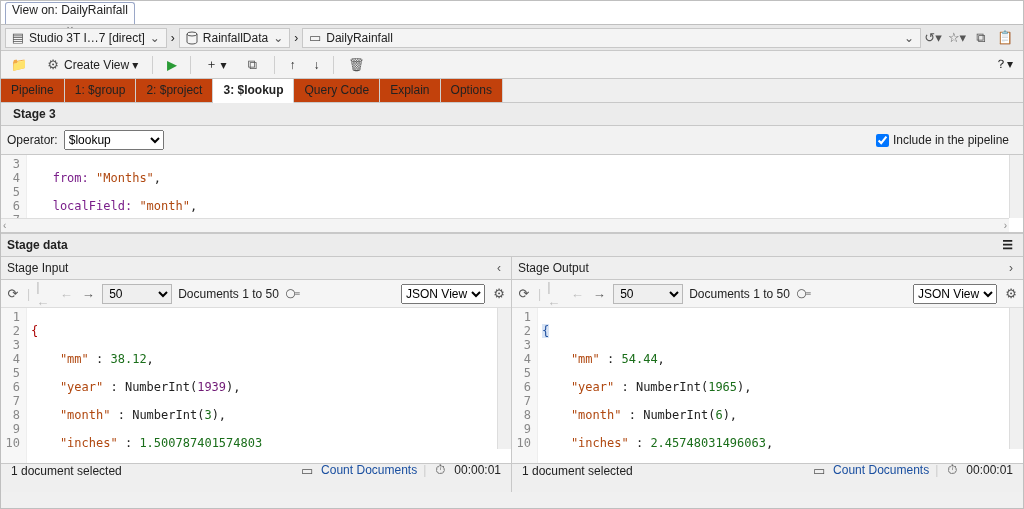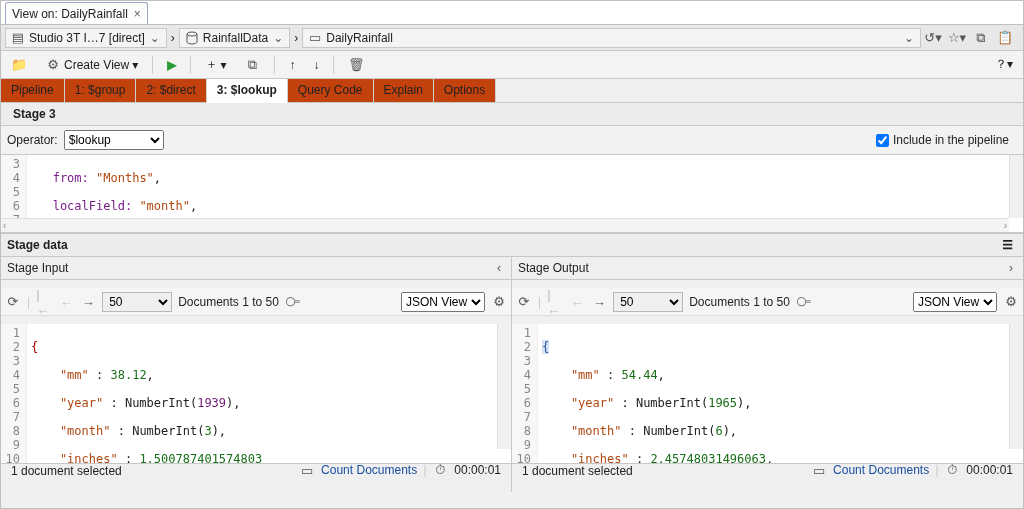--- a/index.html
+++ b/index.html
@@ -1,18 +1,18 @@
 <!DOCTYPE html>
 <html><head>
 <meta charset="utf-8">
 <style>
   * { box-sizing: border-box; margin: 0; padding: 0; }
   body { font-family: "Segoe UI", Tahoma, sans-serif; font-size: 12px; background: #f0f0f0; color: #222; width: 1024px; height: 509px; overflow: hidden; border: 1px solid #bfbfbf;}
   .tabbar { background: #fff; height: 24px; display: flex; align-items: flex-end; border-bottom: 1px solid #bfbfbf;}
-  .filetab { border: 1px solid #9aa7c7; border-bottom: none; background: #fdfdfe; height: 22px; display: flex; align-items: center; padding: 0 6px; margin-left: 4px; gap:6px; border-radius: 3px 3px 0 0;}
+  .filetab { border: 1px solid #9aa7c7; border-bottom: none; background: #fdfdfe; height: 22px; display: flex; align-items: center; padding: 0 6px; margin-left: 4px; gap:6px; border-radius: 3px 3px 0 0; flex-direction: column;}
   .filetab .x { color:#666; font-size:12px; cursor:pointer;}
   .breadcrumb { height: 26px; background:#e8e8e8; border-bottom:1px solid #c8c8c8; display:flex; align-items:center; padding:0 4px; gap:4px;}
   .bc-seg { display:flex; align-items:center; background:#f4f4f4; border:1px solid #c8c8c8; height:20px; padding:0 4px; gap:3px; }
   .bc-chev { width:14px; text-align:center; color:#555; }
   .bc-long { flex:1; }
   .bc-right { margin-left:auto; display:flex; gap:8px; align-items:center; padding-right:6px;}
   .ico { width:16px; height:16px; display:inline-flex; align-items:center; justify-content:center; color:#555; font-size:13px;}
   .toolbar { height:28px; background:#f3f3f3; border-bottom:1px solid #c8c8c8; display:flex; align-items:center; padding:0 6px; gap:10px;}
   .tbtn { display:flex; align-items:center; gap:3px; padding:2px 4px; cursor:pointer;}
   .sep { width:1px; height:18px; background:#cfcfcf;}
@@ -26,21 +26,21 @@
   .incl { margin-left:auto; display:flex; align-items:center; gap:4px; padding-right:8px;padding-left:24px;}
   .editor { background:#fff; border-bottom:1px solid #c8c8c8; height:78px; display:flex; overflow:hidden; position:relative;}
   .gutter { width:26px; background:#f7f7f7; text-align:right; padding:2px 6px 2px 0; color:#888; font-family: Consolas, monospace; font-size:12px; line-height:14px; border-right:1px solid #eee;}
   .code { padding:2px 4px; font-family: Consolas, monospace; font-size:12px; line-height:14px; white-space:pre; flex:1;}
   .kw { color:#7a1f8a;}
   .str { color:#b04810;}
   .brace { color:#a00;}
   .scroll-v { position:absolute; right:0; top:0; bottom:14px; width:14px; background:#f0f0f0; border-left:1px solid #ddd;}
   .scroll-h { position:absolute; left:0; right:14px; bottom:0; height:14px; background:#f4f4f4; border-top:1px solid #ddd; display:flex; align-items:center; justify-content:space-between; color:#888; font-size:10px; padding:0 2px;}
   .split { display:flex; height:206px;}
-  .panel { width:50%; display:flex; flex-direction:column; border-right:1px solid #c8c8c8;gap:8px;}
+  .panel { width:50%; display:flex; flex-direction:column; border-right:1px solid #c8c8c8;}
   .panel:last-child{border-right:none;}
   .panel-hdr { background:#efefef; border-bottom:1px solid #c8c8c8; padding:4px 6px; display:flex; align-items:center;}
   .panel-hdr .chev { margin-left:auto; color:#555; padding:0 4px;}
   .panel-tb { height:28px; background:#f5f5f5; border-bottom:1px solid #ddd; display:flex; align-items:center; padding:0 4px; gap:6px;}
   .panel-tb .spacer{flex:1;}
   .numbox { width:70px; height:20px; border:1px solid #b8b8b8; font-size:12px; padding:0 2px;}
   .viewsel { height:20px; font-size:12px;}
   .panel-code { flex:1; background:#fff; display:flex; overflow:hidden; position:relative;}
   .sdata-row { background:#ececec; border-top:1px solid #c8c8c8; border-bottom:1px solid #c8c8c8; padding:4px 6px; display:flex; align-items:flex-start; font-weight:bold;}
   .sdata-row .ricon{margin-left:auto; padding-right:4px;}
@@ -125,21 +125,21 @@
       <span class="ico">🗑</span>
     </span>
   <span style="margin-left:auto" class="tbtn">
       <span>？▾</span>
     </span>
 </div>
 
 <div class="stage-tabs">
   <div class="stab">Pipeline</div>
   <div class="stab">1: $group</div>
-  <div class="stab">2: $direct</div>
+  <div class="stab">2: $project</div>
   <div class="stab active">3: $lookup</div>
   <div class="stab">Query Code</div>
   <div class="stab">Explain</div>
   <div class="stab">Options</div>
 </div>
 
 <div class="section-hdr">Stage 3</div>
 <div class="op-row">
   <span>Operator:</span>
   <select class="op"><option>$lookup</option></select>

